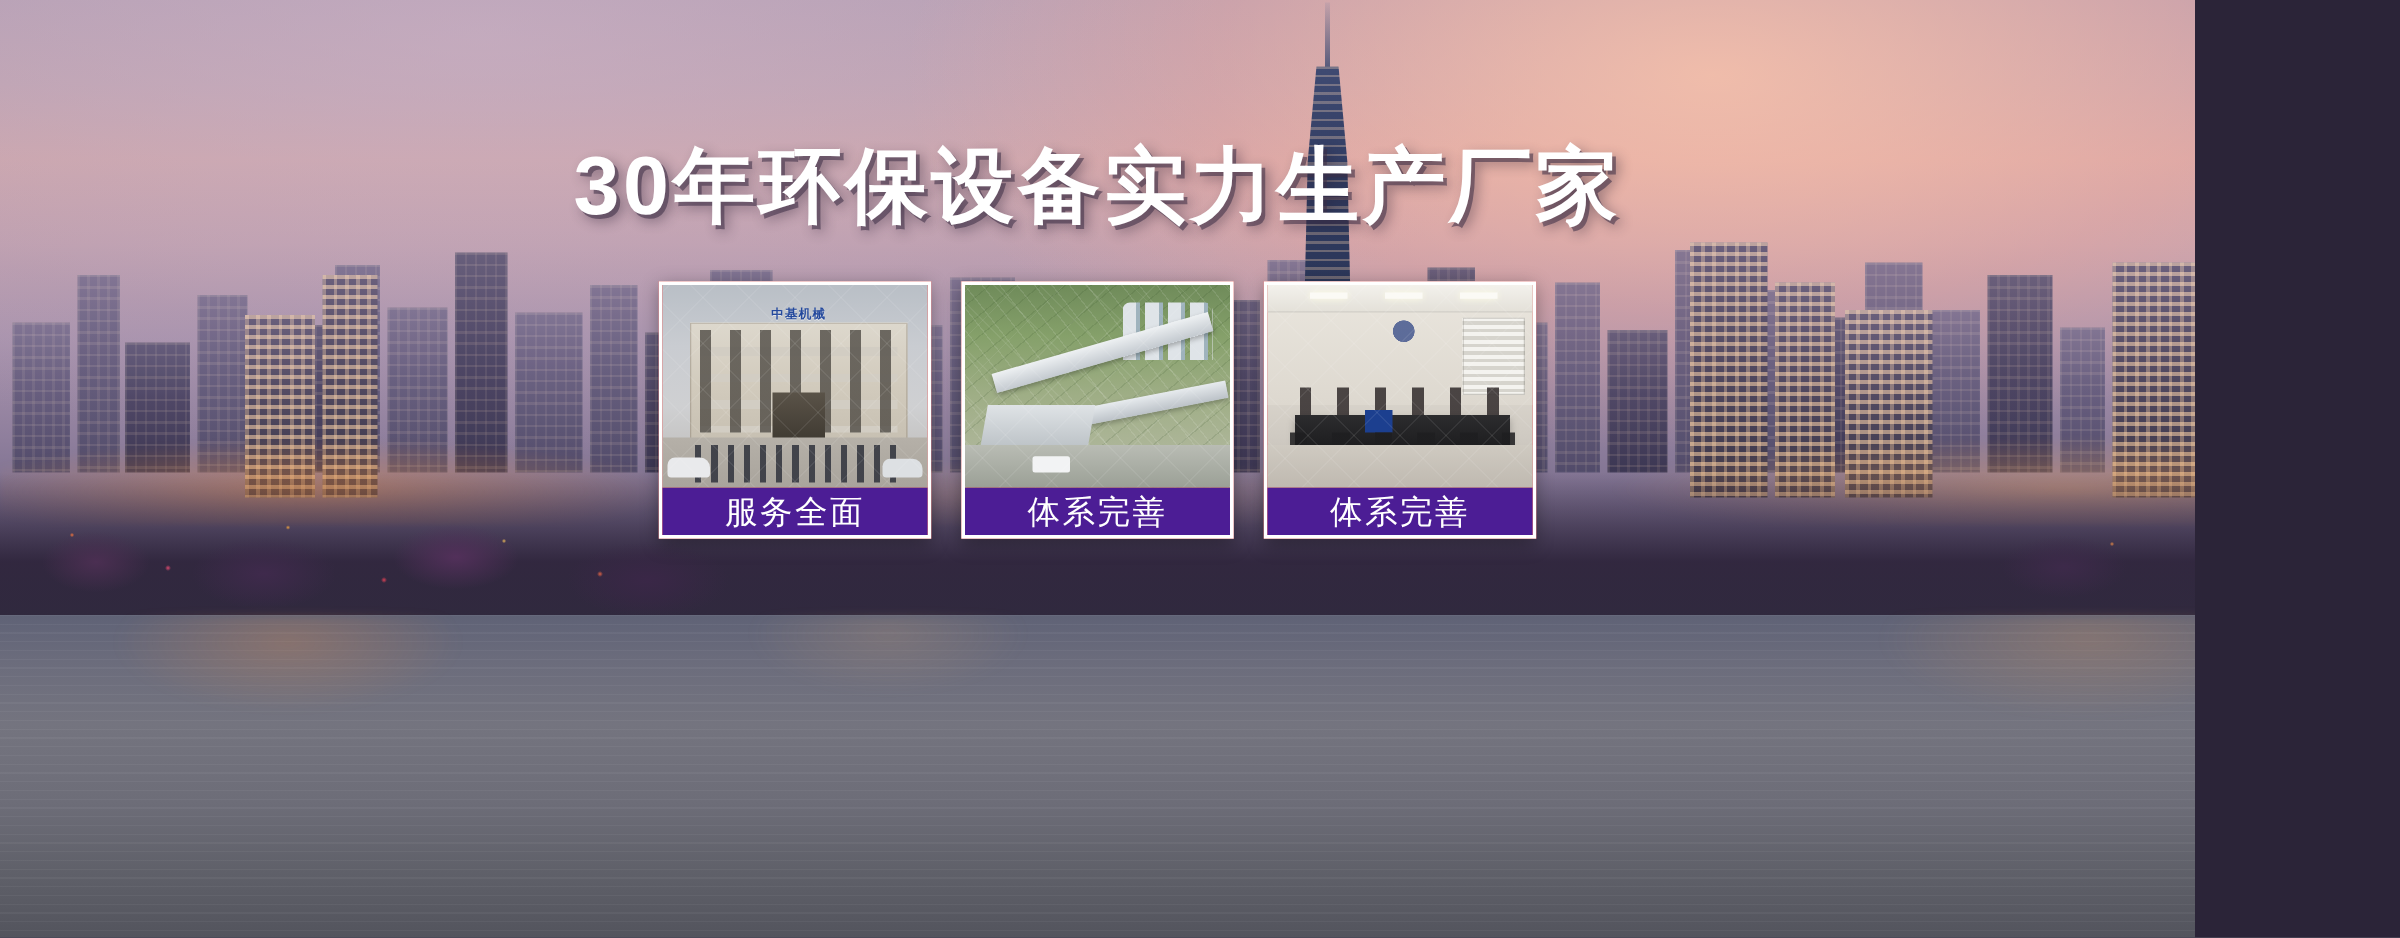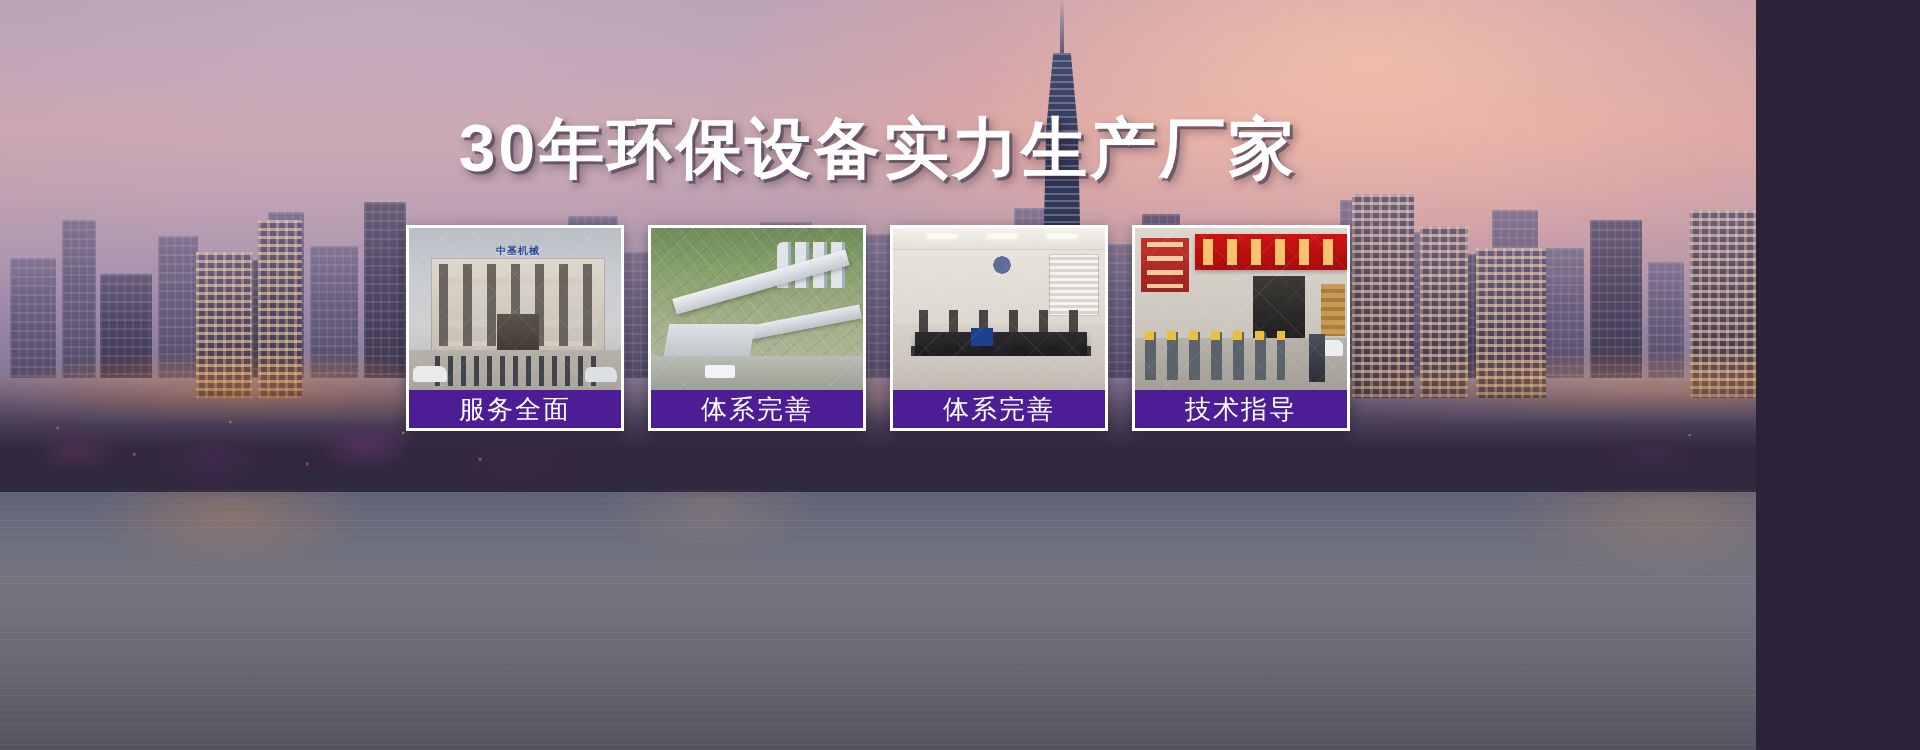--- a/index.html
+++ b/index.html
@@ -528,32 +528,16 @@
           <div class="o-people"></div>
           <div class="o-desk"></div>
           <div class="o-screen"></div>
           <div class="o-chairs"></div>
           <div class="o-floor"></div>
           <div class="wm"></div>
         </div>
         <div class="card-label">体系完善</div>
       </div>
 
-      <div class="card">
-        <div class="card-photo ph-shop">
-          <div class="s-wall"></div>
-          <div class="s-redbanner"></div>
-          <div class="s-side"></div>
-          <div class="s-door"></div>
-          <div class="s-stack"></div>
-          <div class="s-floor"></div>
-          <div class="s-van"></div>
-          <div class="s-workers"></div>
-          <div class="s-helmets"></div>
-          <div class="s-lead"></div>
-          <div class="wm"></div>
-        </div>
-        <div class="card-label">技术指导</div>
-      </div>
 
     </div>
   </div>
 </div>
 
 </body></html>

